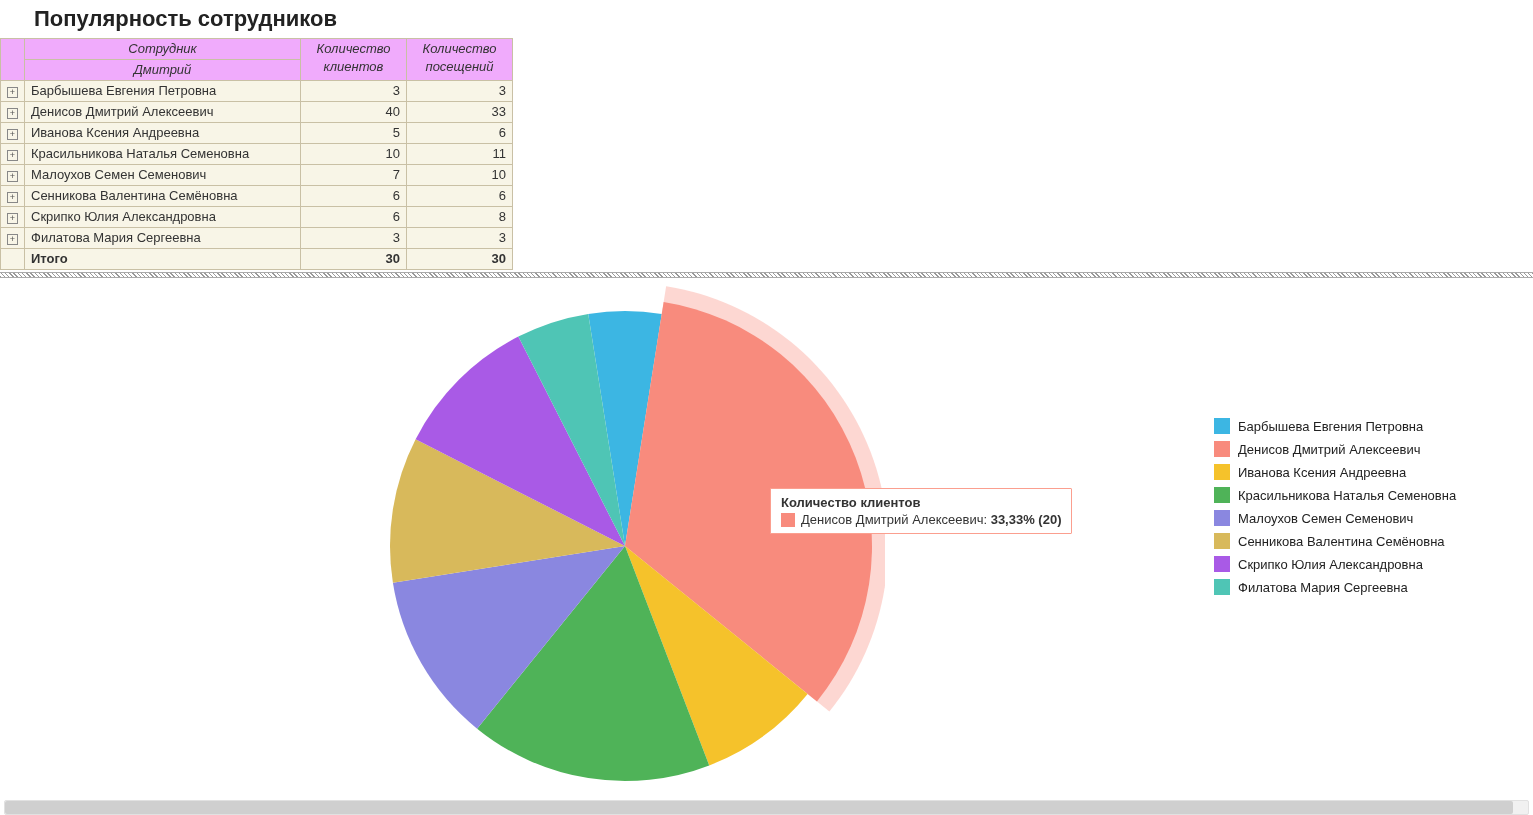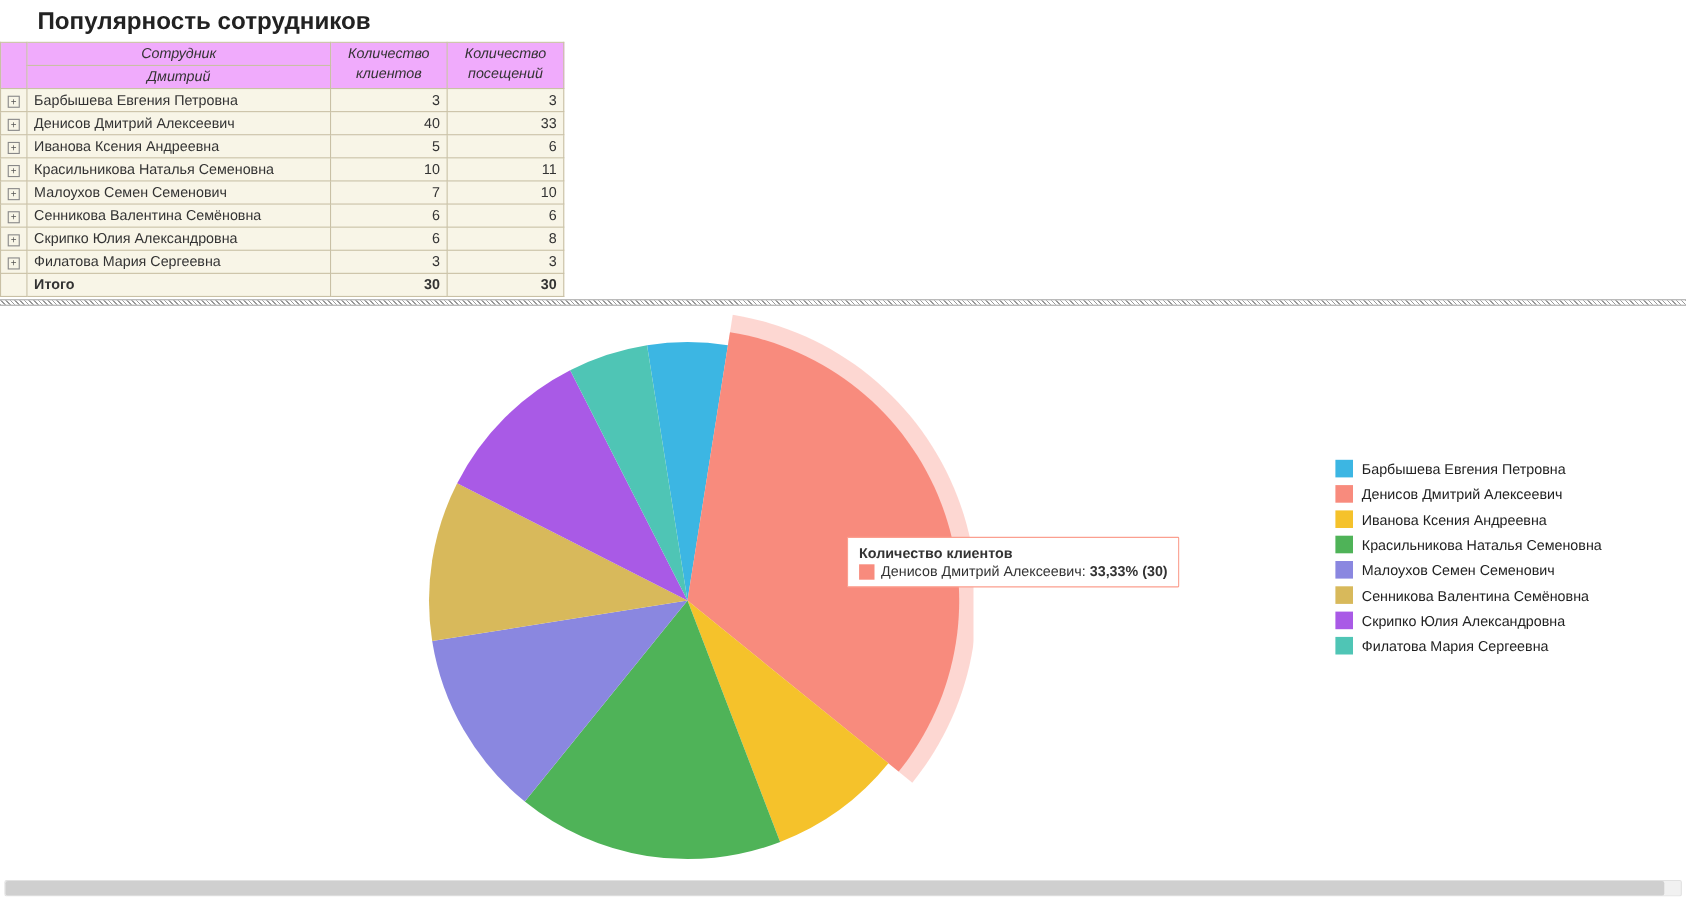--- a/index.html
+++ b/index.html
@@ -128,21 +128,21 @@
           <path d="M 260 260 L 153.31223256120649 50.613466815733574 A 235 235 0 0 1 223.23790071554572 27.893239960142637 Z" fill="#4fc5b5"></path>
         </svg>
     </div>
 
     <div class="tooltip">
       <div class="tt-title">Количество клиентов</div>
       <div class="tt-row">
         <span class="tt-swatch" id="tt-swatch" style="background: rgb(248, 139, 125);"></span>
         <span>Денисов Дмитрий Алексеевич</span>
         <span>:&nbsp;</span>
-        <b>33,33% (30)</b>
+        <b>33,33% (20)</b>
       </div>
     </div>
 
     <div class="legend" id="legend">
         <div class="legend-item">
           <span class="legend-swatch" style="background:#3cb6e3"></span>
           <span>Барбышева Евгения Петровна</span>
         </div>
         <div class="legend-item">
           <span class="legend-swatch" style="background:#f88b7d"></span>

